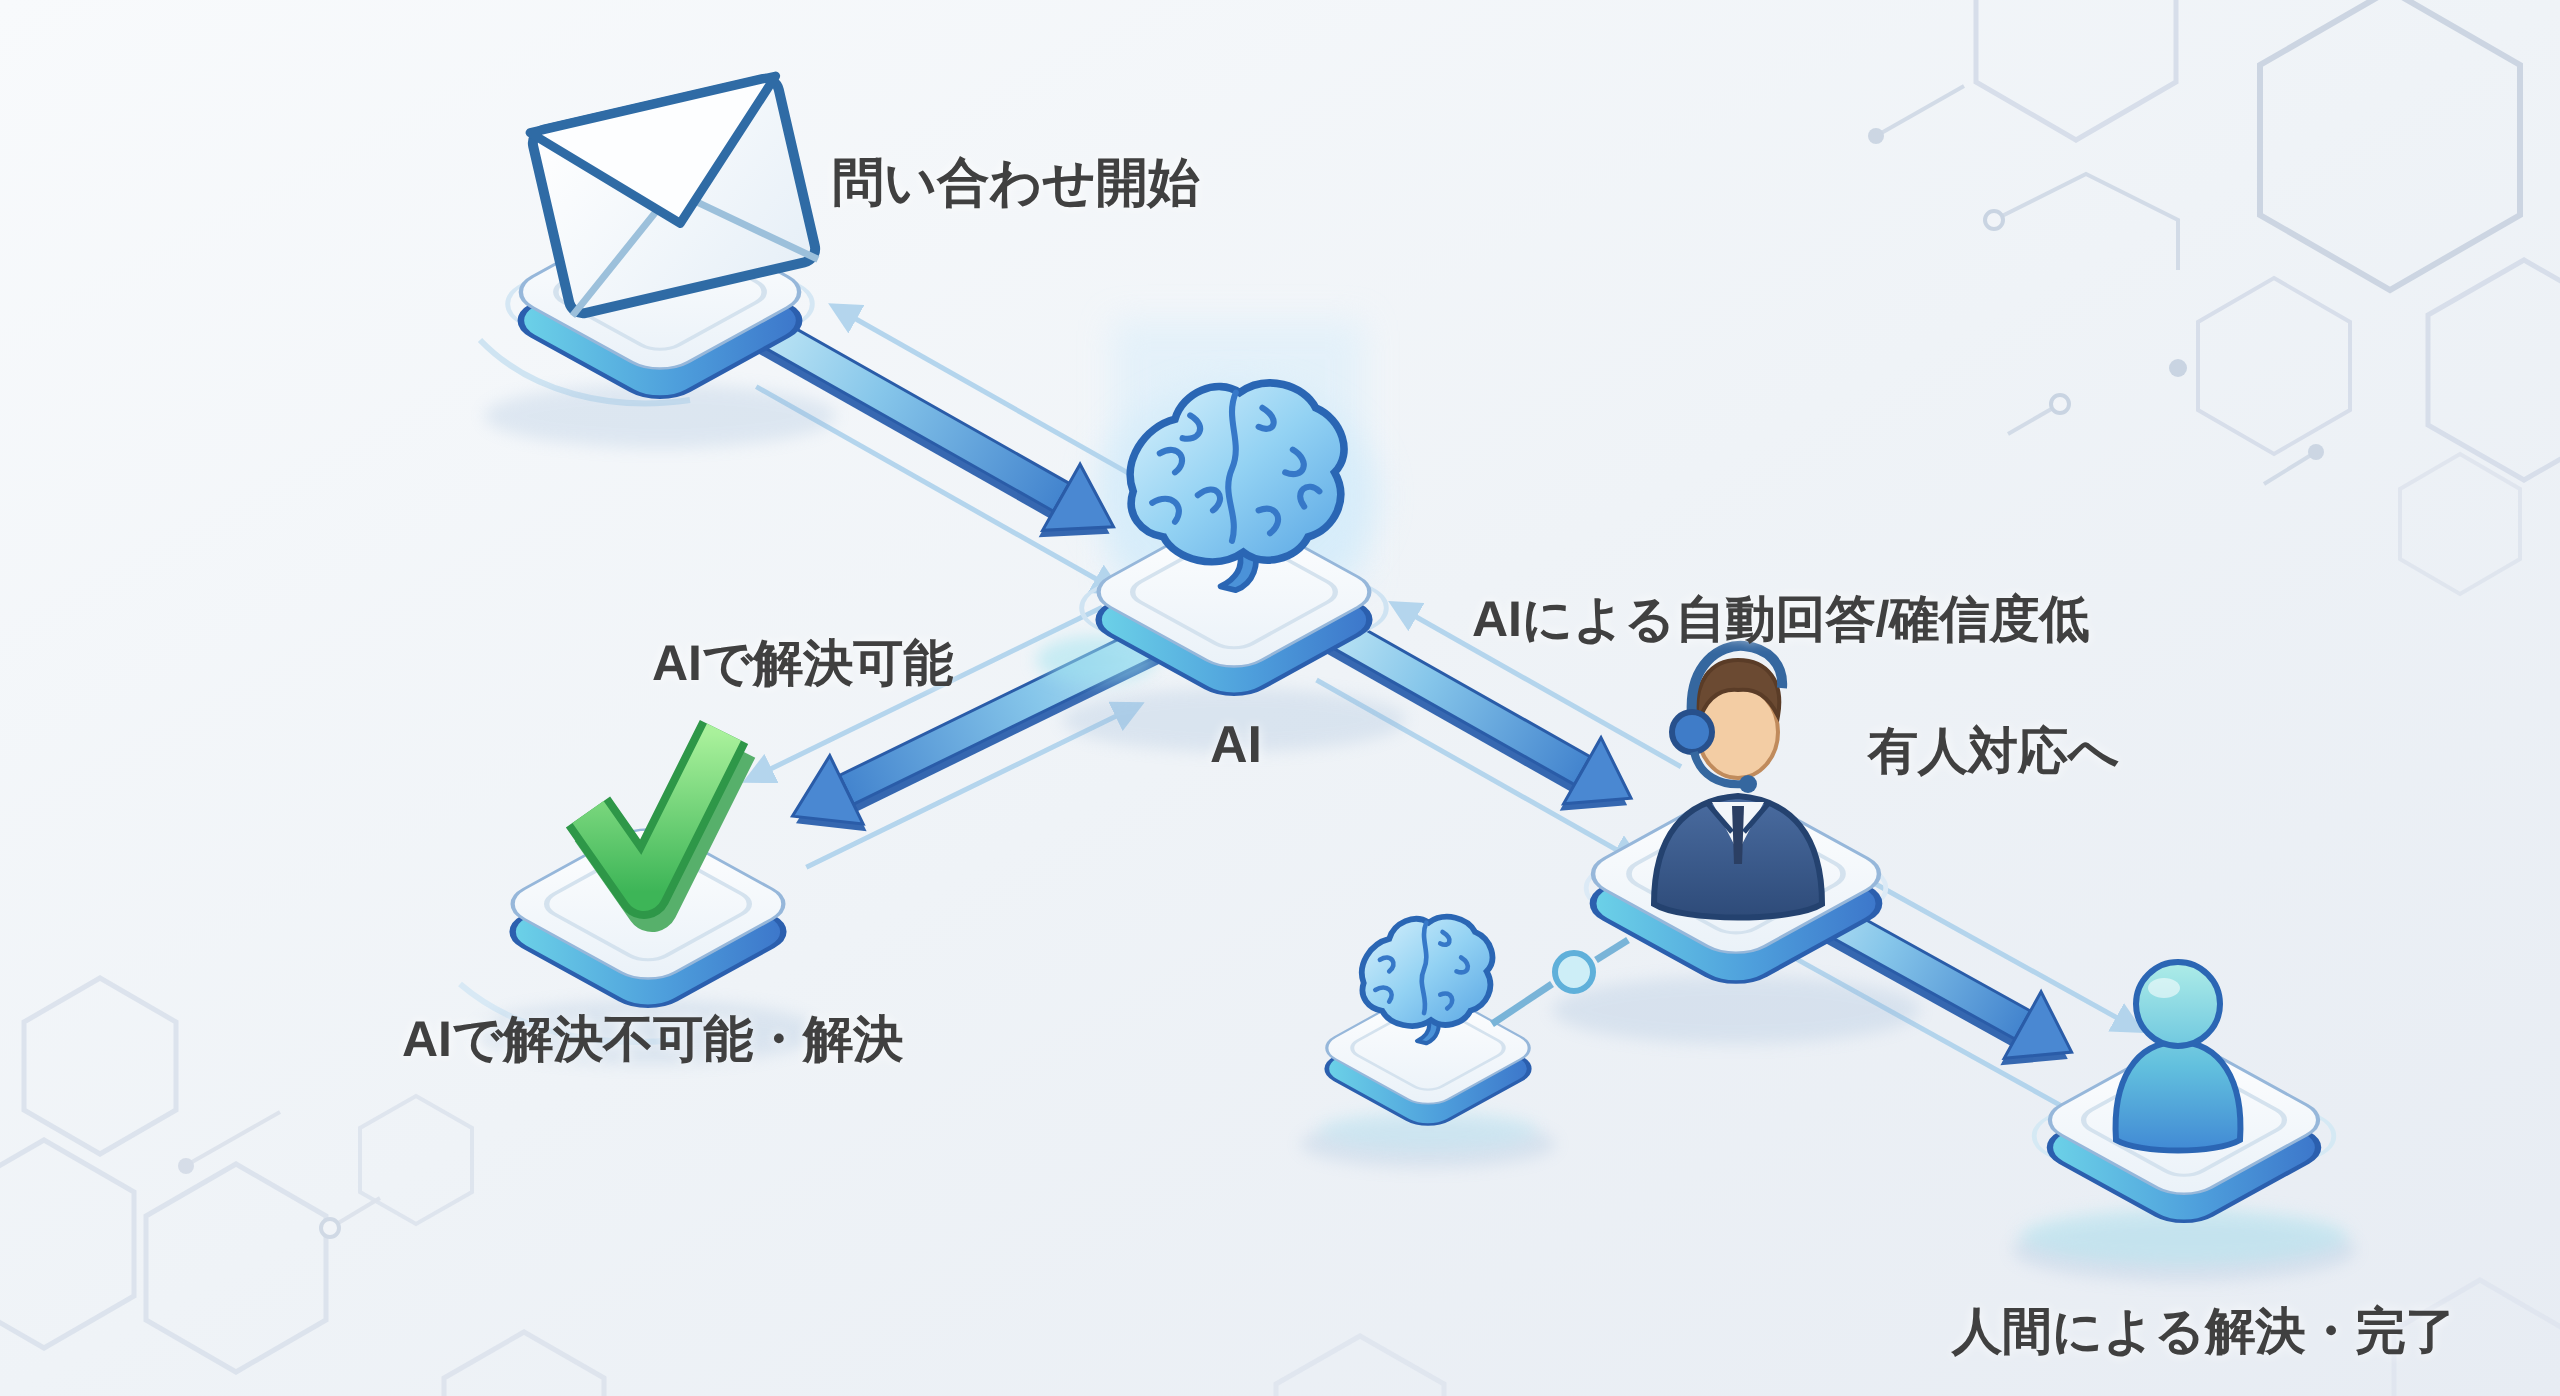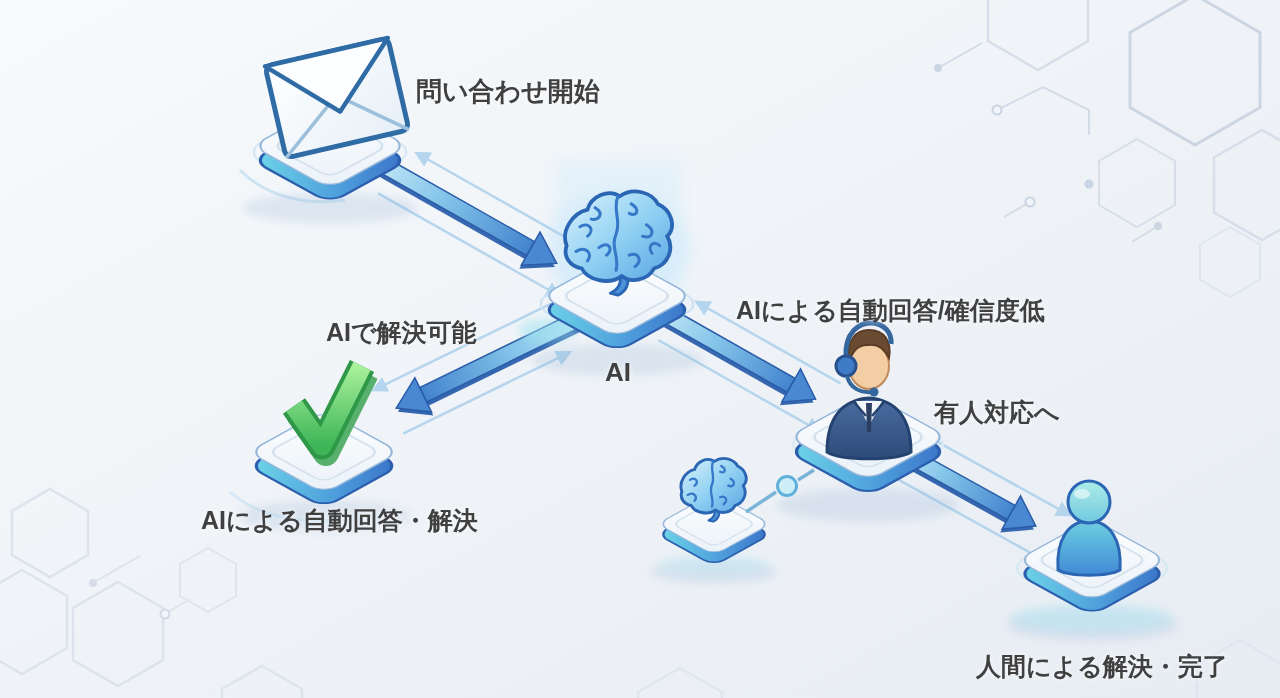--- a/index.html
+++ b/index.html
@@ -279,23 +279,23 @@
 </svg>
 
   <div class="lbl" style="left:416px;top:76px;font-size:26px;">問い合わせ開始</div>
 
   <div class="lbl center" style="left:618px;top:336px;margin-top:21px;">
     <div style="font-size:26px;">AI</div>
   </div>
 
   <div class="lbl" style="left:326px;top:317px;">AIで解決可能</div>
 
-  <div class="lbl" style="left:201px;top:505px;">AIによる自動回答・解決</div>
+  <div class="lbl" style="left:201px;top:505px;">AIで解決不可能・解決</div>
 
   <div class="lbl" style="left:736px;top:295px;">AIによる自動回答/確信度低</div>
 
-  <div class="lbl" style="left:934px;top:361px;margin-top:36px;">
+  <div class="lbl" style="left:934px;top:361px;">
     <div>有人対応へ</div>
   </div>
 
 
   <div class="lbl" style="left:976px;top:617px;margin-top:34px;">人間による解決・完了</div>
 </div>
 
 </body></html>

